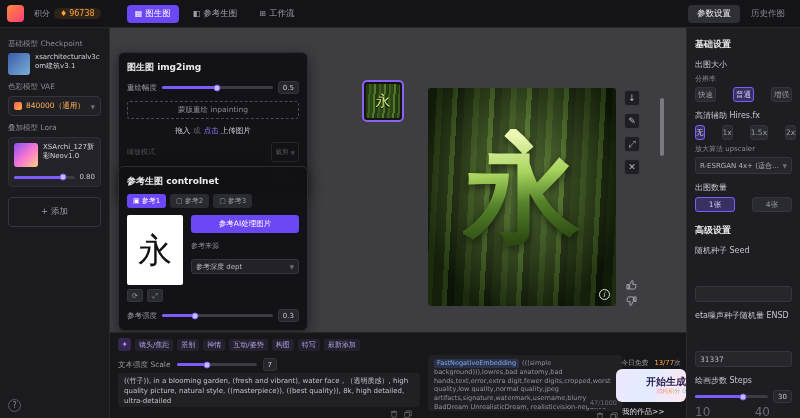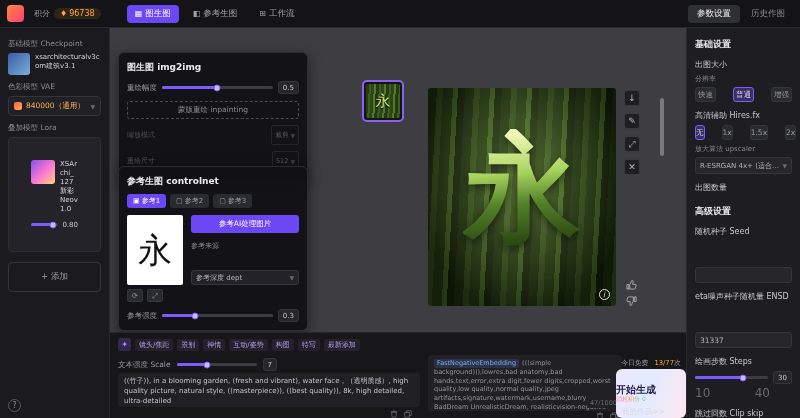--- a/index.html
+++ b/index.html
@@ -22,21 +22,21 @@
   
   .left-sidebar{position:absolute;left:0;top:28px;width:110px;bottom:0;background:#1b1b1f;border-right:1px solid #2a2a2e;padding:4px 8px;}
   .side-label{font-size:7.5px;color:#8a8a92;margin:7px 0 4px;}
   .ckpt-card{display:flex;gap:5px;align-items:flex-start;cursor:pointer;}
   .ckpt-thumb{width:22px;height:22px;border-radius:3px;background:linear-gradient(135deg,#3a5ba8,#7ab0d8);flex:none;}
   .ckpt-name{font-size:7px;color:#d4d4da;line-height:1.3;word-break:break-all;}
   .vae-box{display:flex;align-items:center;gap:4px;border:1px solid #35353c;border-radius:4px;padding:4px 5px;background:#202025;cursor:pointer;}
   .vae-dot{width:8px;height:8px;border-radius:2px;background:linear-gradient(135deg,#ff5c5c,#ffb13c);flex:none;}
   .vae-text{font-size:7.5px;color:#ffb35c;flex:1;white-space:nowrap;overflow:hidden;}
   .chev{color:#6a6a72;font-size:6px;}
-  .lora-card{background:#232329;border:1px solid #2e2e34;border-radius:4px;padding:22px;margin-top:2px;cursor:pointer;}
+  .lora-card{background:#232329;border:1px solid #2e2e34;border-radius:4px;padding:5px;margin-top:2px;cursor:pointer;}
   .lora-top{display:flex;gap:5px;}
   .lora-thumb{width:24px;height:24px;border-radius:3px;background:linear-gradient(135deg,#8a4ff0 0%,#ff7ad0 55%,#ffd27a 100%);flex:none;}
   .lora-name{font-size:7px;color:#d4d4da;line-height:1.3;word-break:break-all;}
   .lora-sliderrow{display:flex;align-items:center;gap:4px;margin-top:6px;}
   .lora-weight{font-size:7px;color:#c8c8ce;}
   .add-box{margin-top:10px;border:1px solid #35353c;border-radius:4px;height:30px;display:flex;align-items:center;justify-content:center;font-size:8.5px;color:#9a9aa2;cursor:pointer;}
   .help-btn{position:absolute;left:8px;bottom:6px;width:13px;height:13px;border:1px solid #5a5a62;border-radius:50%;color:#8a8a92;font-size:8px;display:flex;align-items:center;justify-content:center;cursor:pointer;}
 
   
   .slider{height:3px;background:#3c3c44;border-radius:2px;position:relative;cursor:pointer;}
@@ -62,21 +62,21 @@
   .cn-tab.active{background:#6c47f5;color:#fff;}
   .cn-body{display:flex;gap:8px;margin-top:7px;}
   .cn-left{flex:none;}
   .cn-thumb{width:56px;height:70px;background:#fff;border-radius:2px;display:flex;align-items:center;justify-content:center;cursor:pointer;}
   .cn-char{font-family:"DejaVu Serif","Liberation Serif",serif;font-size:34px;color:#111;line-height:1;}
   .cn-mini-btns{display:flex;gap:4px;margin-top:4px;}
   .mini-btn{width:16px;height:13px;background:#2a2a31;border:1px solid #35353c;border-radius:2px;color:#9a9aa2;font-size:7px;display:flex;align-items:center;justify-content:center;cursor:pointer;}
   .cn-right{flex:1;min-width:0;}
   .process-btn{background:#6c47f5;color:#fff;font-size:7.5px;border-radius:3px;text-align:center;padding:4px 2px;cursor:pointer;}
   .cn-sub{font-size:7px;color:#8a8a92;margin-top:8px;}
-  .cn-dd{margin-top:19px;height:15px;display:flex;align-items:center;background:#222228;border:1px solid #35353c;border-radius:3px;padding:0 4px;font-size:7px;color:#b4b4bc;gap:3px;cursor:pointer;}
+  .cn-dd{margin-top:8px;height:15px;display:flex;align-items:center;background:#222228;border:1px solid #35353c;border-radius:3px;padding:0 4px;font-size:7px;color:#b4b4bc;gap:3px;cursor:pointer;}
   .cn-dd .dd-text{flex:1;white-space:nowrap;overflow:hidden;text-overflow:ellipsis;}
 
   .preview-thumb{position:absolute;left:252px;top:52px;width:42px;height:42px;border:2px solid #8a63f5;border-radius:5px;background:#15150f;display:flex;align-items:center;justify-content:center;overflow:hidden;cursor:pointer;}
   .preview-inner{width:34px;height:34px;border-radius:2px;background:repeating-linear-gradient(93deg,#243a12 0 3px,#3f5f20 3px 5px,#2c4617 5px 8px,#527a29 8px 10px);display:flex;align-items:center;justify-content:center;}
   .preview-char{font-family:"DejaVu Serif","Liberation Serif",serif;font-size:15px;color:#cfe87a;text-shadow:0 1px 1px #000;line-height:1;}
 
   .artwork{position:absolute;left:318px;top:60px;width:188px;height:218px;border-radius:3px;overflow:hidden;background:repeating-linear-gradient(93deg,#243a12 0 9px,#3f5f20 9px 15px,#2c4617 15px 25px,#527a29 25px 30px,#1a2a0d 30px 37px);}
   .artwork::before{content:"";position:absolute;inset:0;background:radial-gradient(ellipse at 50% 42%,rgba(205,240,140,0.28),rgba(0,0,0,0.55) 78%);}
   .artchar{position:absolute;left:50%;top:47%;transform:translate(-50%,-52%);font-family:"DejaVu Serif","Liberation Serif",serif;font-size:118px;font-weight:bold;background:linear-gradient(175deg,#eef7b5 8%,#a8d45e 38%,#55832a 62%,#2c4a12 92%);-webkit-background-clip:text;background-clip:text;color:transparent;filter:drop-shadow(0 3px 5px rgba(0,0,0,0.55));line-height:1;}
   .info-icon{position:absolute;right:6px;bottom:6px;width:11px;height:11px;border:1px solid #e0e0e0;border-radius:50%;color:#e8e8e8;font-size:7px;font-style:italic;display:flex;align-items:center;justify-content:center;cursor:pointer;}
@@ -94,21 +94,21 @@
   .scale-row{position:absolute;left:8px;top:25px;display:flex;align-items:center;gap:6px;}
   .scale-label{font-size:7.5px;color:#9a9aa2;}
   .pos-box{position:absolute;left:8px;top:40px;width:302px;height:34px;background:#202025;border-radius:4px;padding:4px 6px;font-size:7px;color:#c4c4ca;line-height:1.4;overflow:hidden;cursor:text;}
   .neg-box{position:absolute;left:318px;top:22px;width:194px;height:56px;background:#202025;border-radius:4px;padding:4px 6px;font-size:6.5px;color:#92929a;line-height:1.35;overflow:hidden;cursor:text;}
   .neg-chip{display:inline-block;background:rgba(80,120,210,0.22);color:#82aaec;font-size:6.5px;border-radius:2px;padding:0 3px;margin-right:3px;}
   .neg-counter{position:absolute;right:5px;bottom:3px;font-size:6.5px;color:#6a6a72;background:#202025;padding-left:3px;}
   .box-icons{position:absolute;display:flex;gap:6px;color:#7a7a82;}
   .box-icons span{cursor:pointer;display:flex;}
   .quota{position:absolute;left:504px;top:25px;width:74px;font-size:6.8px;color:#9a9aa2;text-align:center;white-space:nowrap;}
   .quota .qv{color:#ffa53c;padding-left:6px;}
-  .gen-btn{position:absolute;left:506px;top:36px;width:70px;height:49px;border-radius:6px;background:linear-gradient(105deg,#efe7ff,#e2ecff 45%,#ffe7f0);display:flex;flex-direction:column;align-items:flex-start;justify-content:center;gap:1px;cursor:pointer;}
+  .gen-btn{position:absolute;left:506px;top:36px;width:70px;height:33px;border-radius:6px;background:linear-gradient(105deg,#efe7ff,#e2ecff 45%,#ffe7f0);display:flex;flex-direction:column;align-items:flex-end;justify-content:center;gap:1px;cursor:pointer;}
   .gen-label{font-size:10px;font-weight:bold;color:#241a4a;line-height:1;}
   .gen-sub{font-size:6px;background:linear-gradient(90deg,#ff7ab0,#ff9a3c,#3cc8ff);-webkit-background-clip:text;background-clip:text;color:transparent;line-height:1;}
   .my-works{position:absolute;left:512px;top:74px;font-size:7.5px;color:#d8d8de;cursor:pointer;}
 
   
   .right-panel{position:absolute;left:686px;top:28px;width:114px;bottom:0;background:#1d1d22;border-left:1px solid #2a2a2e;padding:2px 8px;overflow:hidden;}
   .rp-section{font-size:9px;color:#e8e8ea;font-weight:bold;margin:8px 0 4px;}
   .rp-label{font-size:8px;color:#c8c8ce;margin:8px 0 4px;}
   .rp-sub{font-size:7px;color:#8a8a92;margin:4px 0 3px;}
   .rp-row{display:flex;gap:17px;margin-bottom:2px;}
@@ -190,20 +190,23 @@
       <div class="panel-title">图生图 img2img</div>
       <div class="fieldrow">
         <span class="fieldlabel">重绘幅度</span>
         <div class="slider" style="flex:1">
             <div class="fill" style="width:50%"></div>
             <div class="knob" style="left:50%"></div>
           </div>
         <span class="valbox">0.5</span>
       </div>
       <div class="inpaint-btn">蒙版重绘 inpainting</div>
+      <div class="upload-line">
+        <span>拖入</span><span class="or">或</span><span class="click">点击</span><span>上传图片</span>
+      </div>
       <div class="opt-row">
         <span class="opt-label">缩放模式</span>
         <span class="opt-dd">
             <span>裁剪</span>
             <span class="chev">▼</span>
           </span>
       </div>
       <div class="opt-row">
         <span class="opt-label">重绘尺寸</span>
         <span class="opt-dd">
@@ -375,20 +378,24 @@
       <div class="rp-btn">2x</div>
     </div>
 
     <div class="rp-sub">放大算法 upscaler</div>
     <div class="rp-dd">
       <span class="dd-text">R-ESRGAN 4x+ (适合多种风格)</span>
       <span class="chev">▼</span>
     </div>
 
     <div class="rp-label">出图数量</div>
+    <div class="rp-row">
+      <div class="rp-btn active">1张</div>
+      <div class="rp-btn">4张</div>
+    </div>
 
     <div class="rp-section" style="margin-top:12px;">高级设置</div>
 
     <div class="rp-label">随机种子 Seed</div>
     <div class="rp-input"></div>
 
     <div class="rp-label">eta噪声种子随机量 ENSD</div>
     <div class="rp-input">31337</div>
 
     <div class="rp-label">绘画步数 Steps</div>

